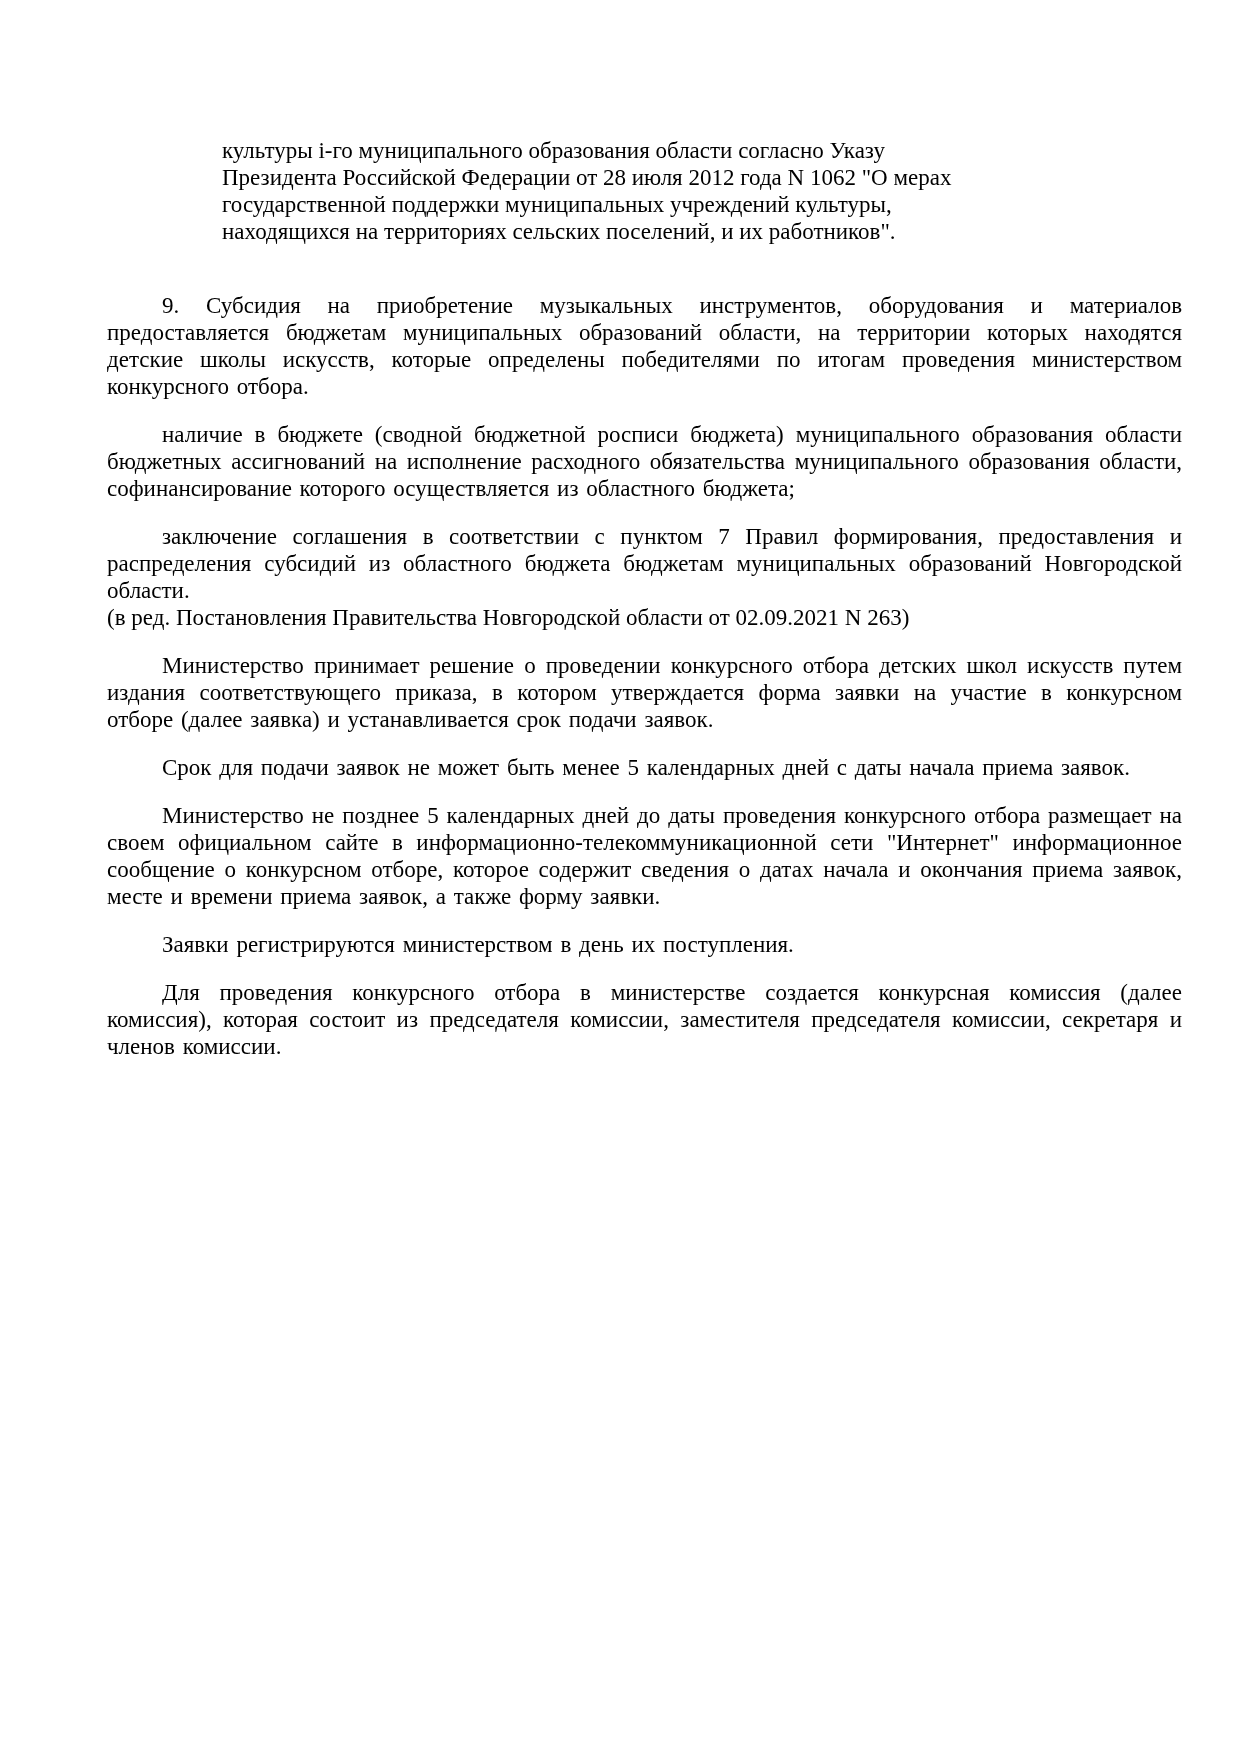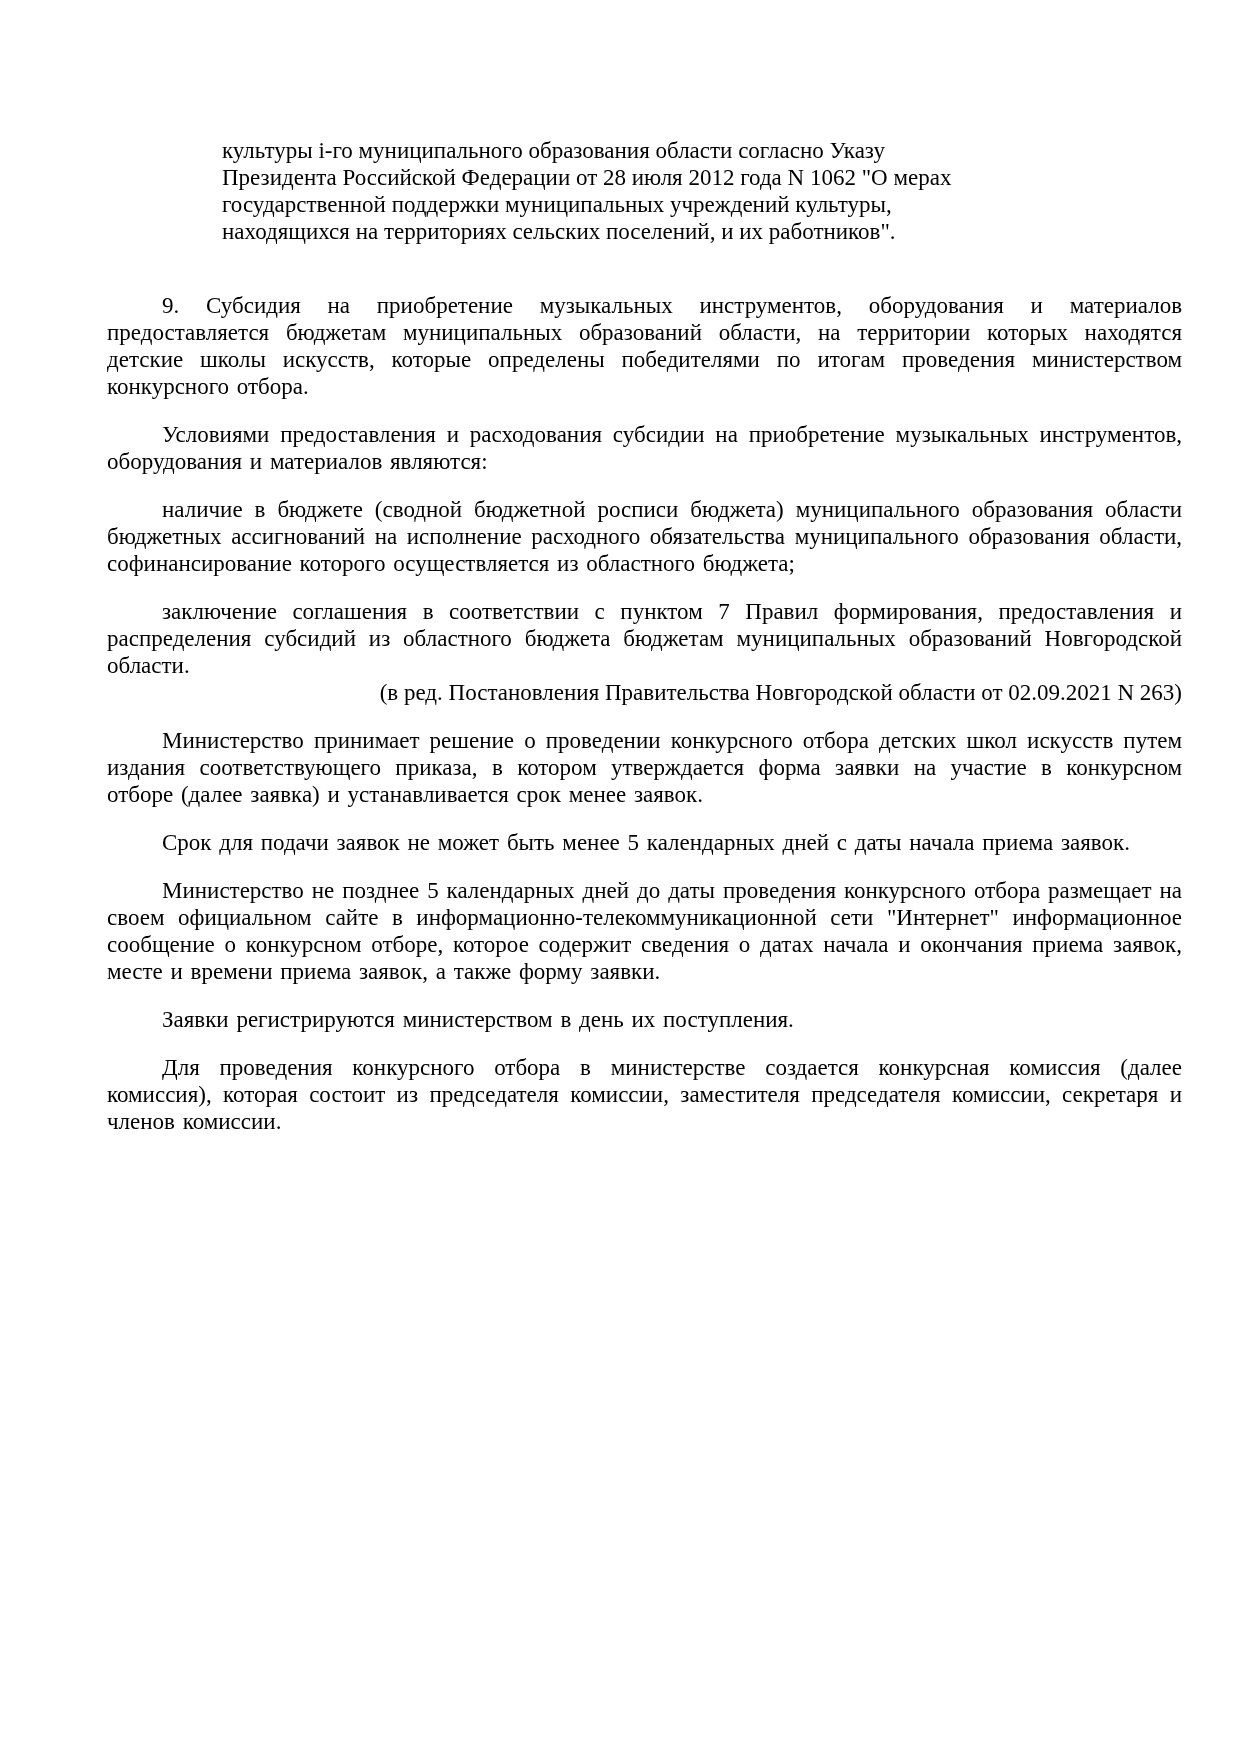--- a/index.html
+++ b/index.html
@@ -36,49 +36,48 @@
     margin: 21px 0 0 0;
     text-align: justify;
     text-indent: 55px;
     word-spacing: 2px;
   }
   p.para.first {
     margin-top: 12px;
   }
   p.amendment {
     margin: 0;
-    text-align: right;
+    text-align: left;
     text-indent: 0;
     word-spacing: 0;
   }
 </style>
 </head>
 <body>
 
 <div class="doc-page">
   <div class="doc-body">
 
     <div class="quote-block">культуры i-го муниципального образования области согласно Указу
 Президента Российской Федерации от 28 июля 2012 года N 1062 "О мерах
 государственной поддержки муниципальных учреждений культуры,
 находящихся на территориях сельских поселений, и их работников".</div>
 
     <p class="para first">9. Субсидия на приобретение музыкальных инструментов, оборудования и материалов предоставляется бюджетам муниципальных образований области, на территории которых находятся детские школы искусств, которые определены победителями по итогам проведения министерством конкурсного отбора.</p>
 
 
-    <p class="para">Условиями предоставления и расходования субсидии на приобретение музыкальных инструментов, оборудования и материалов являются:</p>
 
 
     <p class="para">наличие в бюджете (сводной бюджетной росписи бюджета) муниципального образования области бюджетных ассигнований на исполнение расходного обязательства муниципального образования области, софинансирование которого осуществляется из областного бюджета;</p>
 
     <p class="para">заключение соглашения в соответствии с пунктом 7 Правил формирования, предоставления и распределения субсидий из областного бюджета бюджетам муниципальных образований Новгородской области.</p>
 
     <p class="amendment">(в ред. Постановления Правительства Новгородской области от 02.09.2021 N 263)</p>
 
-    <p class="para">Министерство принимает решение о проведении конкурсного отбора детских школ искусств путем издания соответствующего приказа, в котором утверждается форма заявки на участие в конкурсном отборе (далее заявка) и устанавливается срок менее заявок.</p>
+    <p class="para">Министерство принимает решение о проведении конкурсного отбора детских школ искусств путем издания соответствующего приказа, в котором утверждается форма заявки на участие в конкурсном отборе (далее заявка) и устанавливается срок подачи заявок.</p>
 
     <p class="para">Срок для подачи заявок не может быть менее 5 календарных дней с даты начала приема заявок.</p>
 
     <p class="para">Министерство не позднее 5 календарных дней до даты проведения конкурсного отбора размещает на своем официальном сайте в информационно-телекоммуникационной сети "Интернет" информационное сообщение о конкурсном отборе, которое содержит сведения о датах начала и окончания приема заявок, месте и времени приема заявок, а также форму заявки.</p>
 
 
     <p class="para">Заявки регистрируются министерством в день их поступления.</p>
 
     <p class="para">Для проведения конкурсного отбора в министерстве создается конкурсная комиссия (далее комиссия), которая состоит из председателя комиссии, заместителя председателя комиссии, секретаря и членов комиссии.</p>
 

